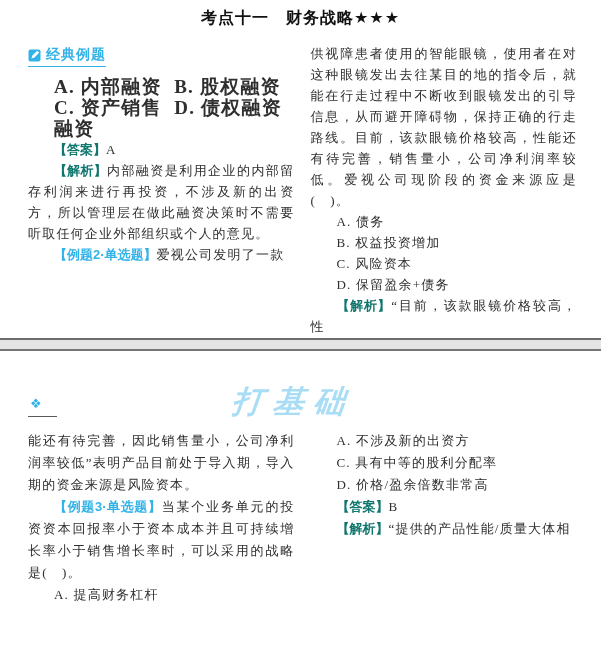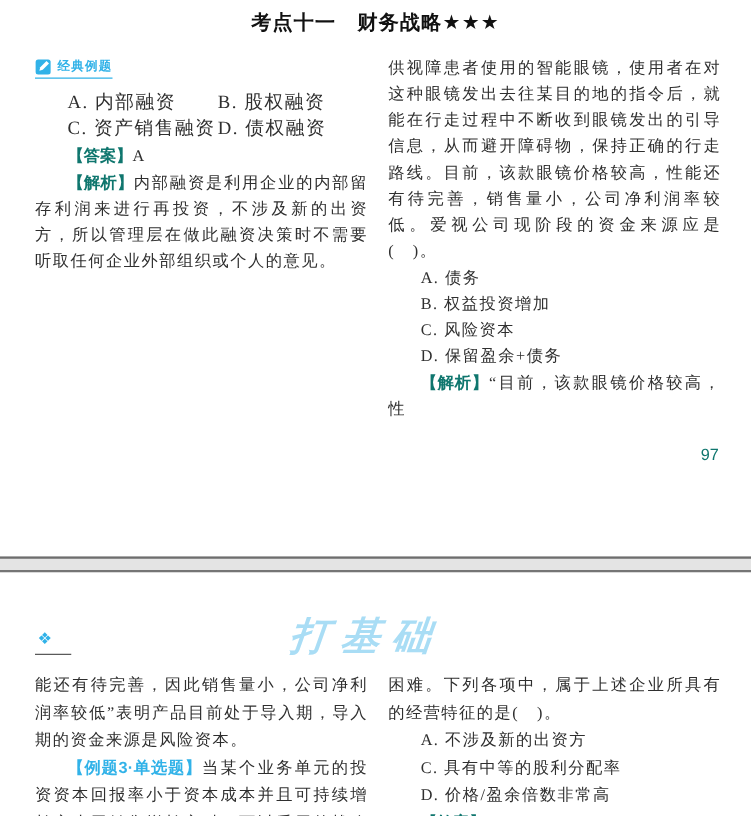--- a/index.html
+++ b/index.html
@@ -3,58 +3,58 @@
 <meta charset="utf-8">
 <style>
   html,body{margin:0;padding:0;}
   body{
     width:601px;height:653px;overflow:hidden;position:relative;
     background:#ffffff;
     font-family:"Liberation Serif","DejaVu Serif",serif;
     color:#2f2f2f;
   }
   .page{position:relative;background:#fff;}
-  .page-top{height:445px;}
+  .page-top{height:338px;}
   .page-gap{height:9px;background:#e4e4e4;border-top:2px solid #6d6d6d;border-bottom:2px solid #757575;}
   .page-bottom{height:240px;}
 
   .doc-title{
     margin:0;padding-top:8px;text-align:center;
     font-family:"Liberation Sans","DejaVu Sans",sans-serif;
     font-size:16px;font-weight:bold;color:#111;letter-spacing:1px;
   }
   .cols{display:flex;gap:16px;padding:0 24px 0 28px;margin-top:14px;}
   .col{flex:1;min-width:0;}
   .col p{margin:0;}
   .para{
     font-size:13px;line-height:21px;text-align:justify;
     letter-spacing:1.2px;color:#2f2f2f;
   }
   .page-bottom .para{line-height:22px;}
   .indent{text-indent:2em;}
   .opt{padding-left:26px;font-size:13px;line-height:21px;letter-spacing:1.2px;}
   .page-bottom .opt{line-height:22px;}
-  .opt-row{display:flex;padding-left:26px;font-size:15px;line-height:21px;letter-spacing:1.2px;}
+  .opt-row{display:flex;padding-left:26px;font-size:19px;line-height:21px;letter-spacing:1.2px;font-weight:bold;}
   .opt-row .half{flex:0 0 50%;}
 
   .q-label{
     font-family:"Liberation Sans","DejaVu Sans",sans-serif;
     font-weight:bold;color:#31b2e8;letter-spacing:0;
   }
   .b-label{
     font-family:"Liberation Sans","DejaVu Sans",sans-serif;
     font-weight:bold;color:#0f766e;letter-spacing:0;
   }
 
   .section-heading{
     display:inline-flex;align-items:center;gap:4px;
     margin:3px 0 9px 0;padding-bottom:2px;
     border-bottom:1.5px solid #31b2e8;
     font-family:"Liberation Sans","DejaVu Sans",sans-serif;
-    font-size:10px;font-weight:bold;color:#31b2e8;letter-spacing:1px;
+    font-size:14px;font-weight:bold;color:#31b2e8;letter-spacing:1px;
   }
   .section-heading svg{display:block;}
 
   .page-num{
     position:absolute;top:356px;right:26px;
     font-family:"Liberation Sans","DejaVu Sans",sans-serif;
     font-size:13px;color:#0f766e;
   }
 
   .chapter-header{
@@ -100,20 +100,21 @@
       </div>
       <div class="opt-row">
         <span class="half">C. 资产销售融资</span>
         <span>D. 债权融资</span>
       </div>
 
       <p class="para indent"><span class="b-label">【答案】</span><span>A</span></p>
 
       <p class="para indent"><span class="b-label">【解析】</span><span>内部融资是利用企业的内部留存利润来进行再投资，不涉及新的出资方，所以管理层在做此融资决策时不需要听取任何企业外部组织或个人的意见。</span></p>
 
+      <p class="para indent"><span class="q-label">【例题2·单选题】</span><span>爱视公司发明了一款</span></p>
     </div>
 
     <div class="col">
       <p class="para">供视障患者使用的智能眼镜，使用者在对这种眼镜发出去往某目的地的指令后，就能在行走过程中不断收到眼镜发出的引导信息，从而避开障碍物，保持正确的行走路线。目前，该款眼镜价格较高，性能还有待完善，销售量小，公司净利润率较低。爱视公司现阶段的资金来源应是(　)。</p>
 
       <div class="opt">A. 债务</div>
       <div class="opt">B. 权益投资增加</div>
       <div class="opt">C. 风险资本</div>
       <div class="opt">D. 保留盈余+债务</div>
 
@@ -138,21 +139,20 @@
 
     <div class="col">
       <p class="para">能还有待完善，因此销售量小，公司净利润率较低”表明产品目前处于导入期，导入期的资金来源是风险资本。</p>
 
       <p class="para indent"><span class="q-label">【例题3·单选题】</span><span>当某个业务单元的投资资本回报率小于资本成本并且可持续增长率小于销售增长率时，可以采用的战略是(　)。</span></p>
 
       <div class="opt">A. 提高财务杠杆</div>
     </div>
 
     <div class="col">
-      <p class="para">困难。下列各项中，属于上述企业所具有的经营特征的是(　)。</p>
 
       <div class="opt">A. 不涉及新的出资方</div>
       <div class="opt">C. 具有中等的股利分配率</div>
       <div class="opt">D. 价格/盈余倍数非常高</div>
 
       <p class="para indent"><span class="b-label">【答案】</span><span>B</span></p>
 
       <p class="para indent"><span class="b-label">【解析】</span><span>“提供的产品性能/质量大体相</span></p>
     </div>
   </div>

